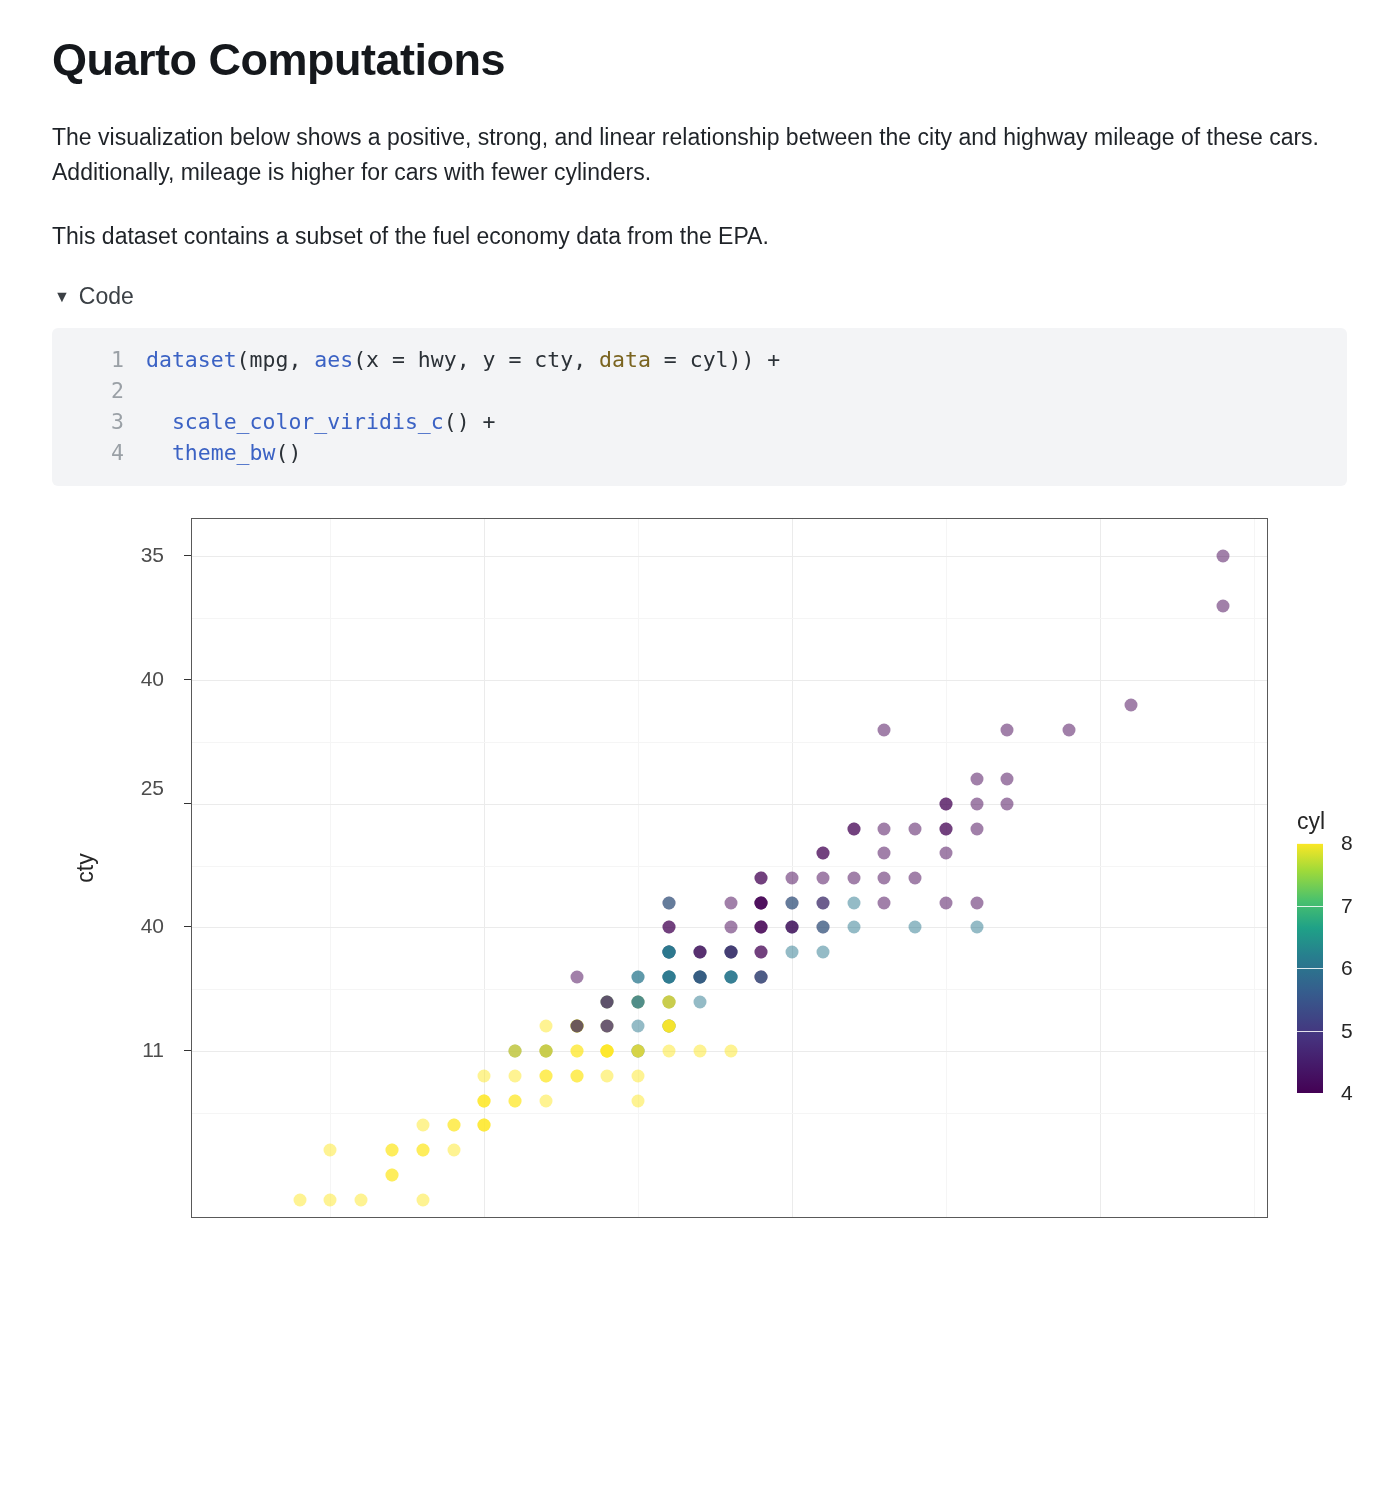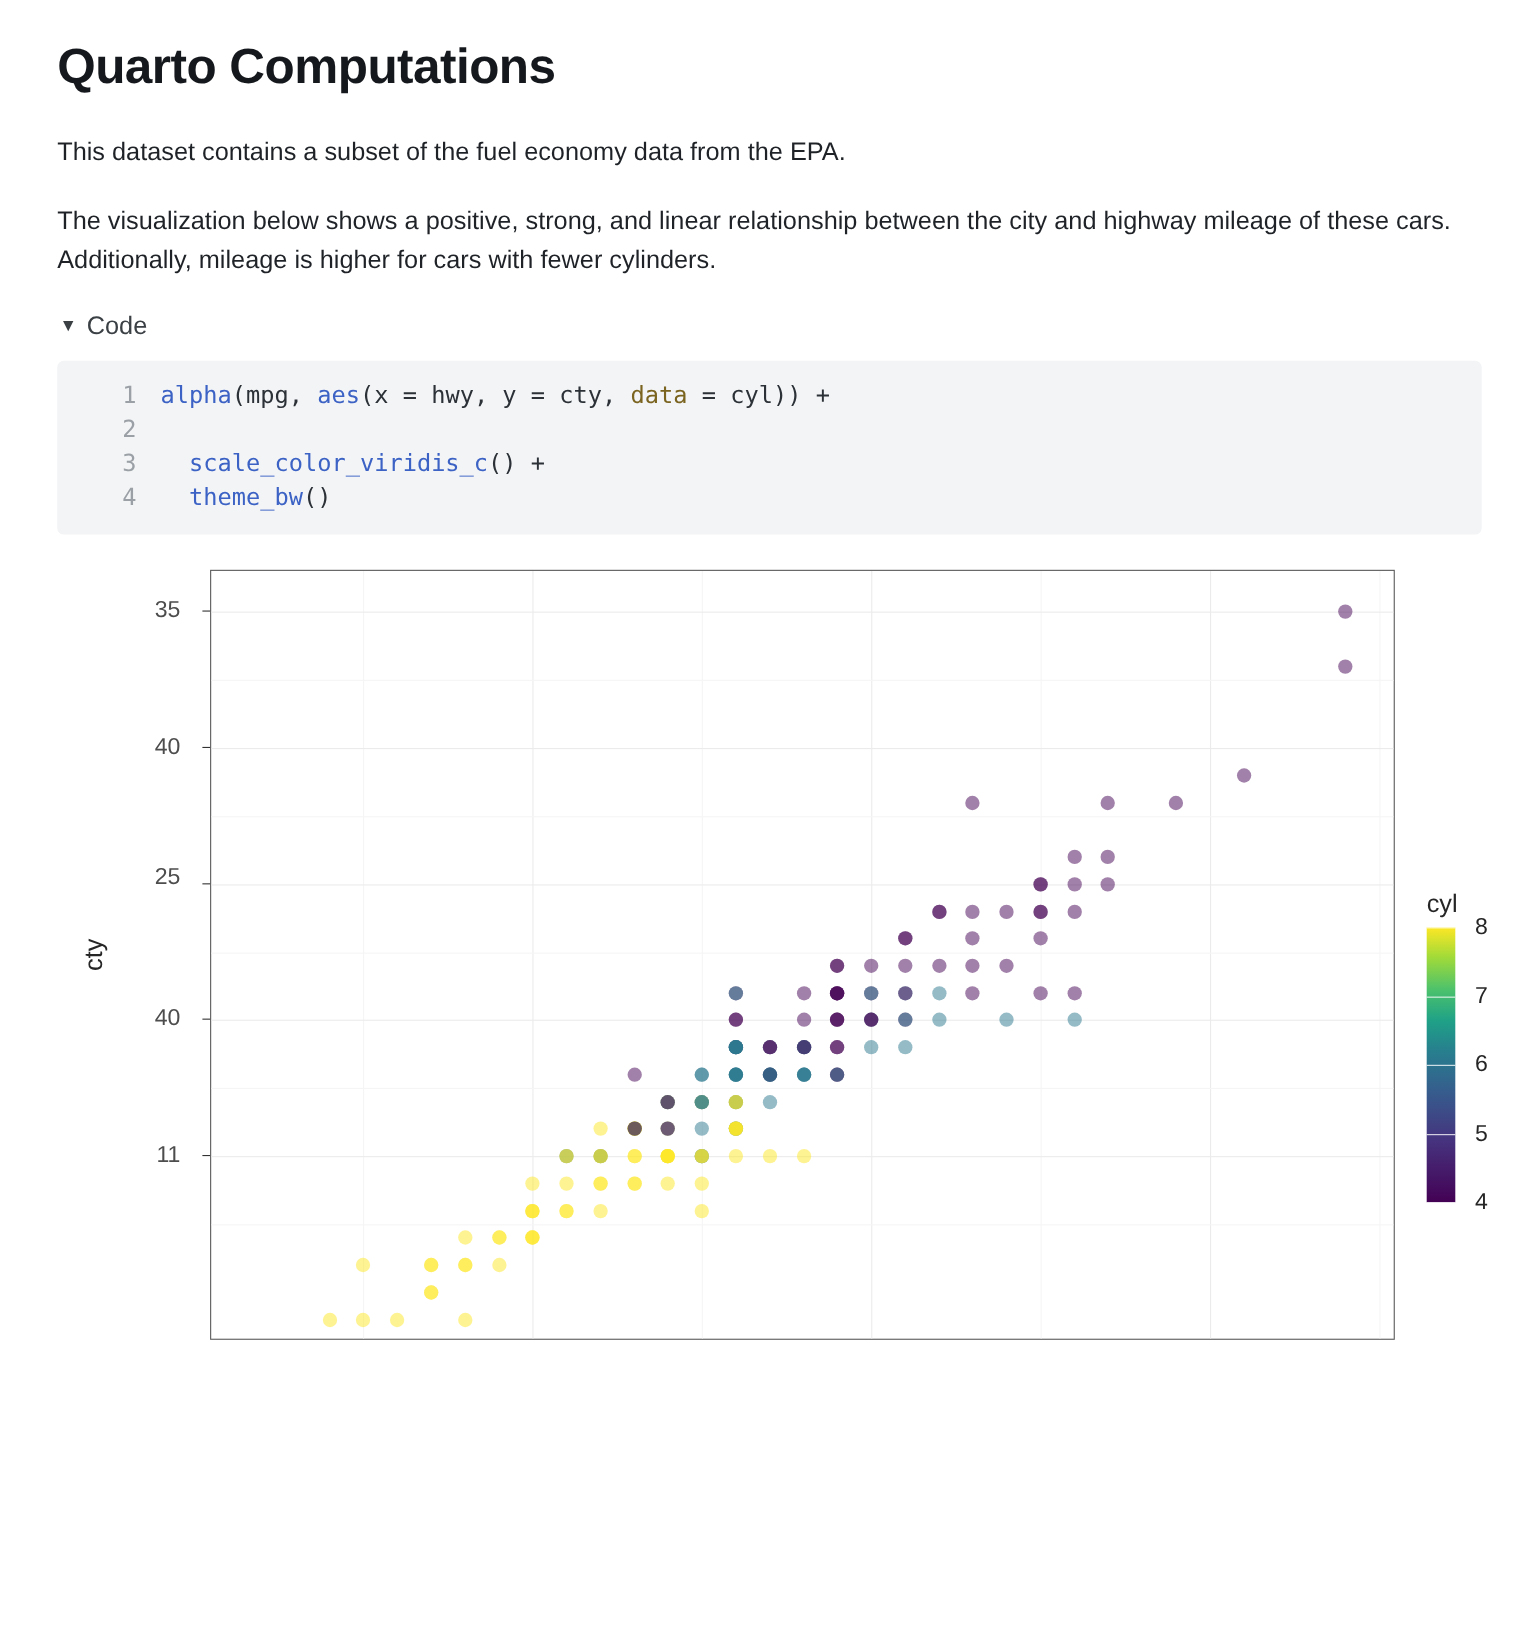--- a/index.html
+++ b/index.html
@@ -183,32 +183,32 @@
     transform: translateY(-50%);
   }
 </style>
 </head>
 <body>
 
 <div class="page">
 
   <h1 class="title">Quarto Computations</h1>
 
+  <p class="para">The visualization below shows a positive, strong, and linear relationship between the city and highway mileage of these cars. Additionally, mileage is higher for cars with fewer cylinders.</p>
   <p class="para">This dataset contains a subset of the fuel economy data from the EPA.</p>
-  <p class="para">The visualization below shows a positive, strong, and linear relationship between the city and highway mileage of these cars. Additionally, mileage is higher for cars with fewer cylinders.</p>
 
   <div class="code-toggle">
     <span class="caret">▼</span>
     <span>Code</span>
   </div>
 
   <div class="code-block">
     <div class="code-line">
       <span class="ln">1</span>
-      <span class="cd"><span class="fn">alpha</span>(mpg, <span class="fn">aes</span>(x = hwy, y = cty, <span class="arg">data</span> = cyl)) +</span>
+      <span class="cd"><span class="fn">dataset</span>(mpg, <span class="fn">aes</span>(x = hwy, y = cty, <span class="arg">data</span> = cyl)) +</span>
     </div>
     <div class="code-line">
       <span class="ln">2</span>
     </div>
     <div class="code-line">
       <span class="ln">3</span>
       <span class="cd">  <span class="fn">scale_color_viridis_c</span>() +</span>
     </div>
     <div class="code-line">
       <span class="ln">4</span>
@@ -434,21 +434,21 @@
             <div class="legend-label" style="top: 62.5px;">7</div>
             <div class="legend-tick" style="top: 0px;"></div>
             <div class="legend-label" style="top: 0px;">8</div>
           </div>
       </div>
     </div>
   <div class="ytick-label" style="top: 537.802px;">11</div>
       <div class="ytick-mark" style="top: 537.802px;"></div>
       <div class="ytick-label" style="top: 414.127px;">40</div>
       <div class="ytick-mark" style="top: 414.127px;"></div>
-      <div class="ytick-label" style="top: 286px;">25</div>
+      <div class="ytick-label" style="top: 276px;">25</div>
       <div class="ytick-mark" style="top: 290.452px;"></div>
       <div class="ytick-label" style="top: 166.777px;">40</div>
       <div class="ytick-mark" style="top: 166.777px;"></div>
       <div class="ytick-label" style="top: 43.1025px;">35</div>
       <div class="ytick-mark" style="top: 43.1025px;"></div>
     </div>
 
 </div>
 
 </body></html>

